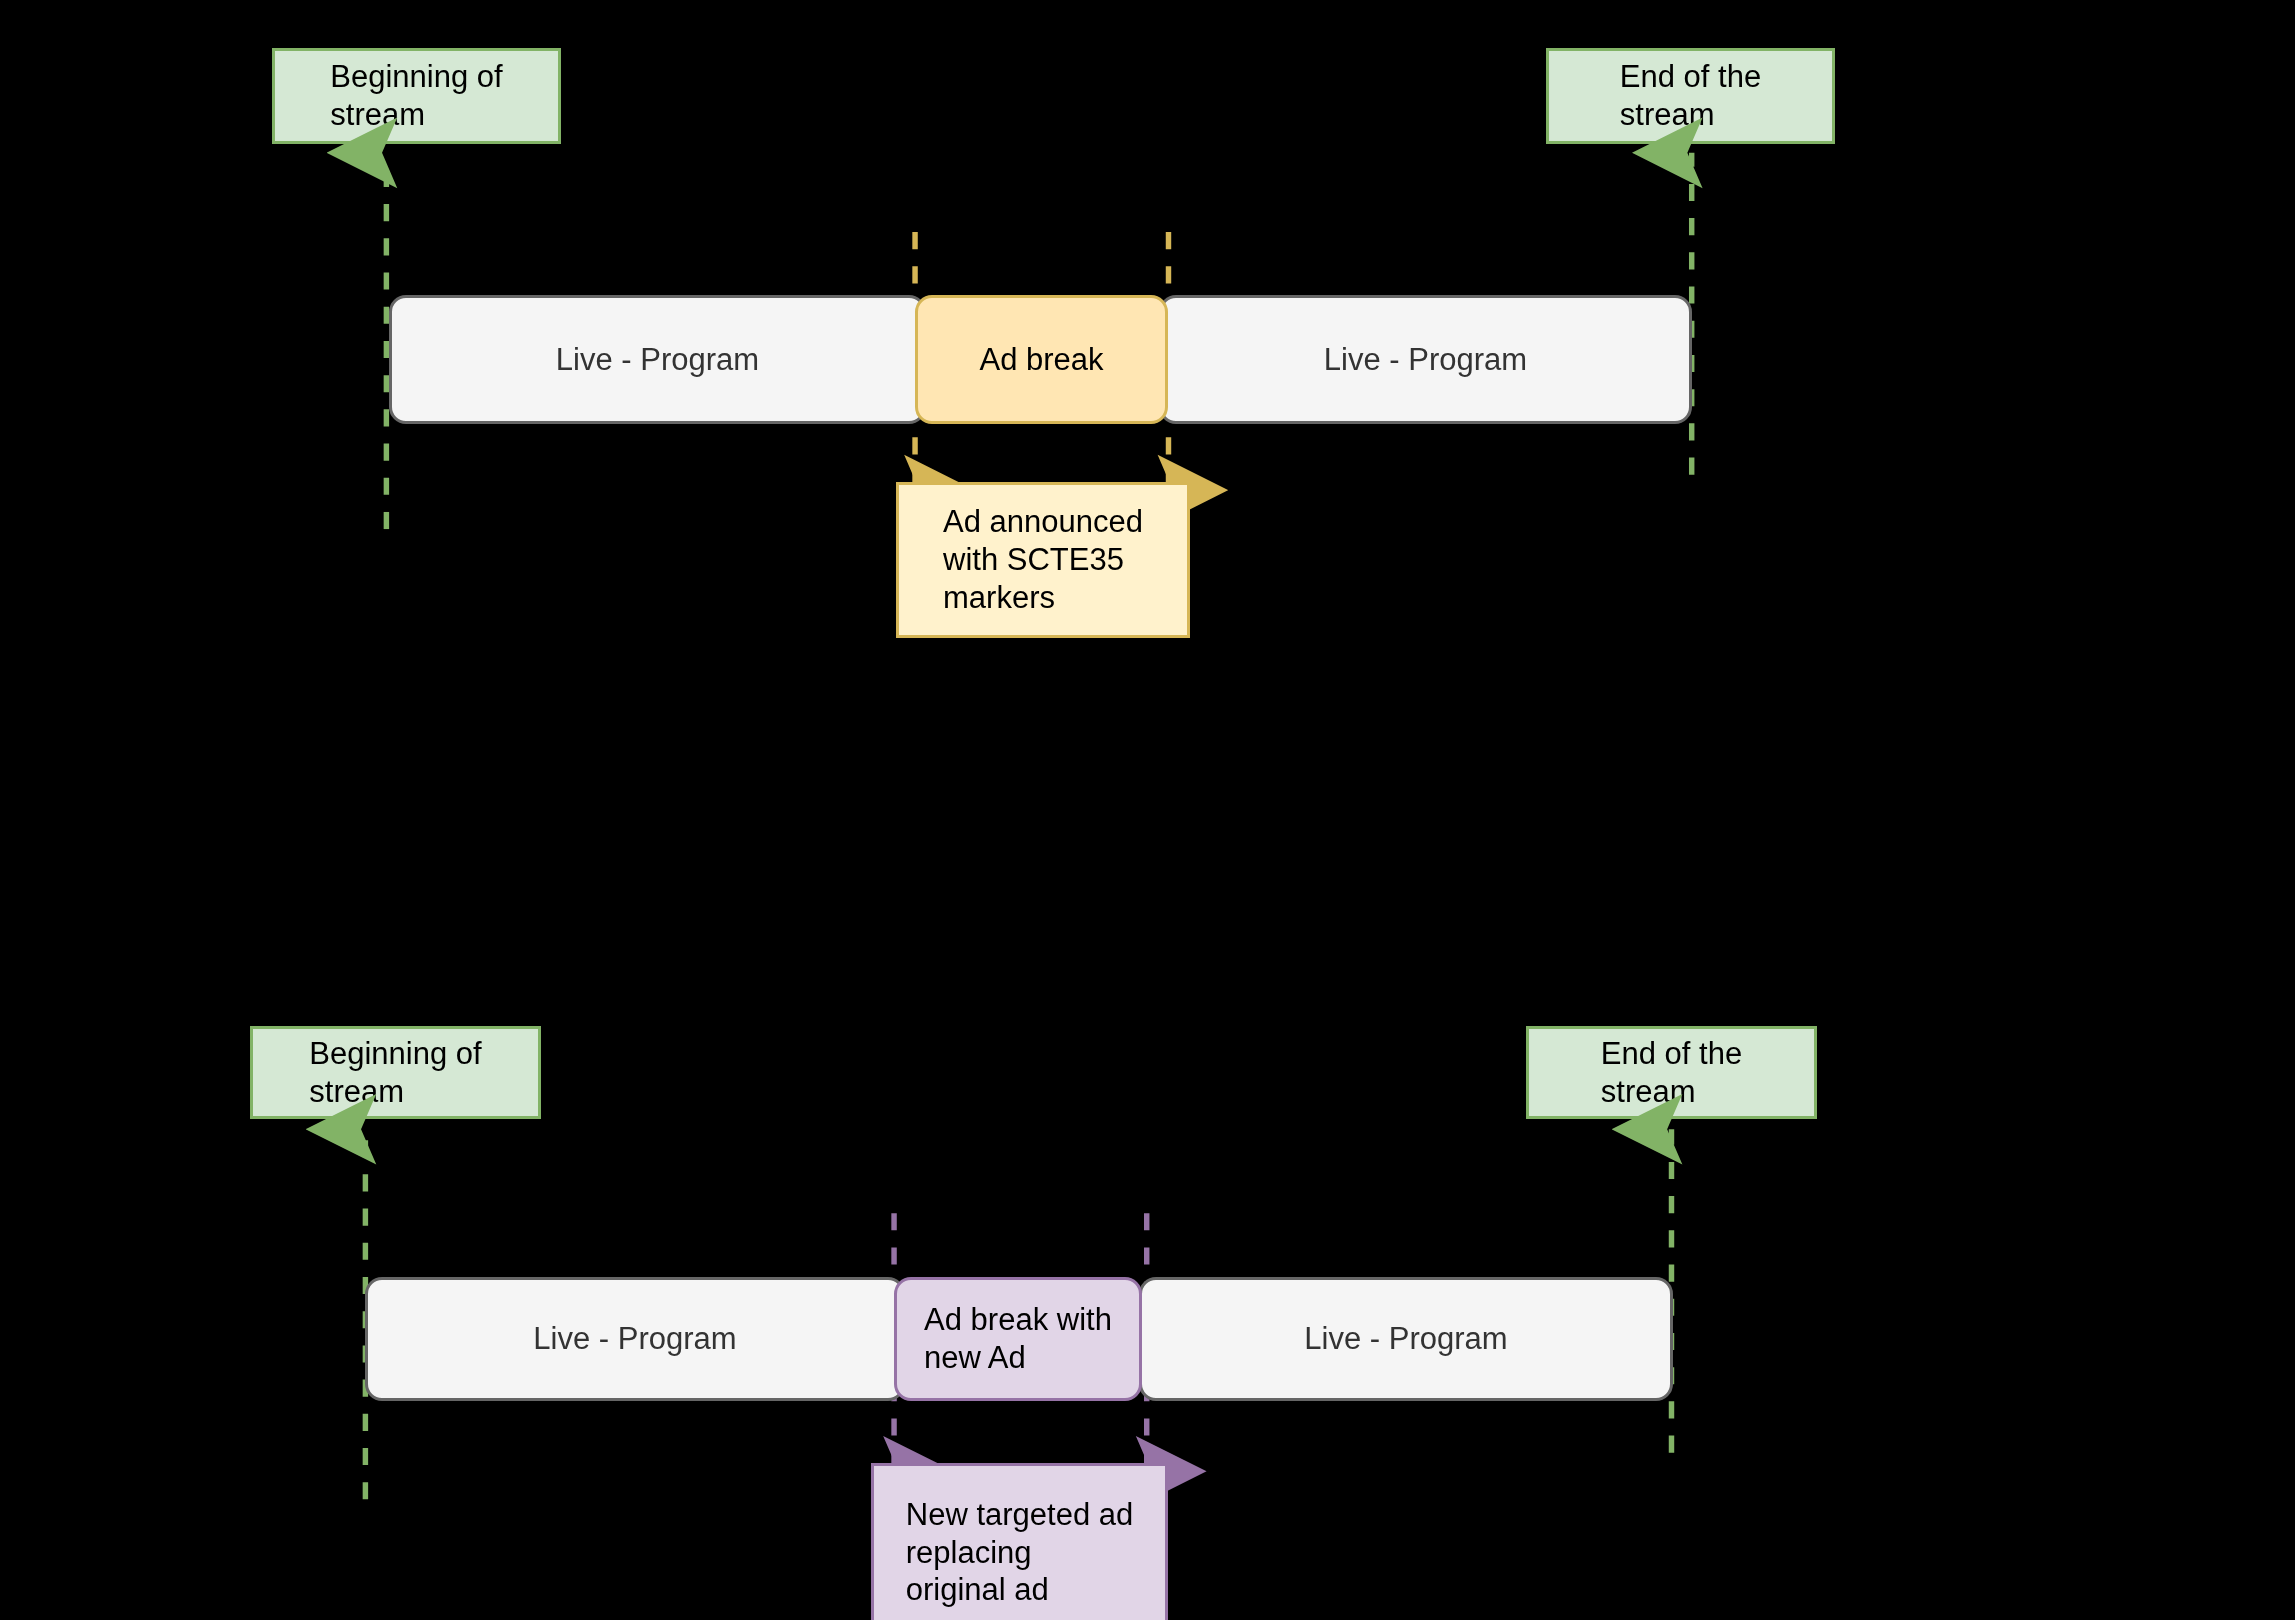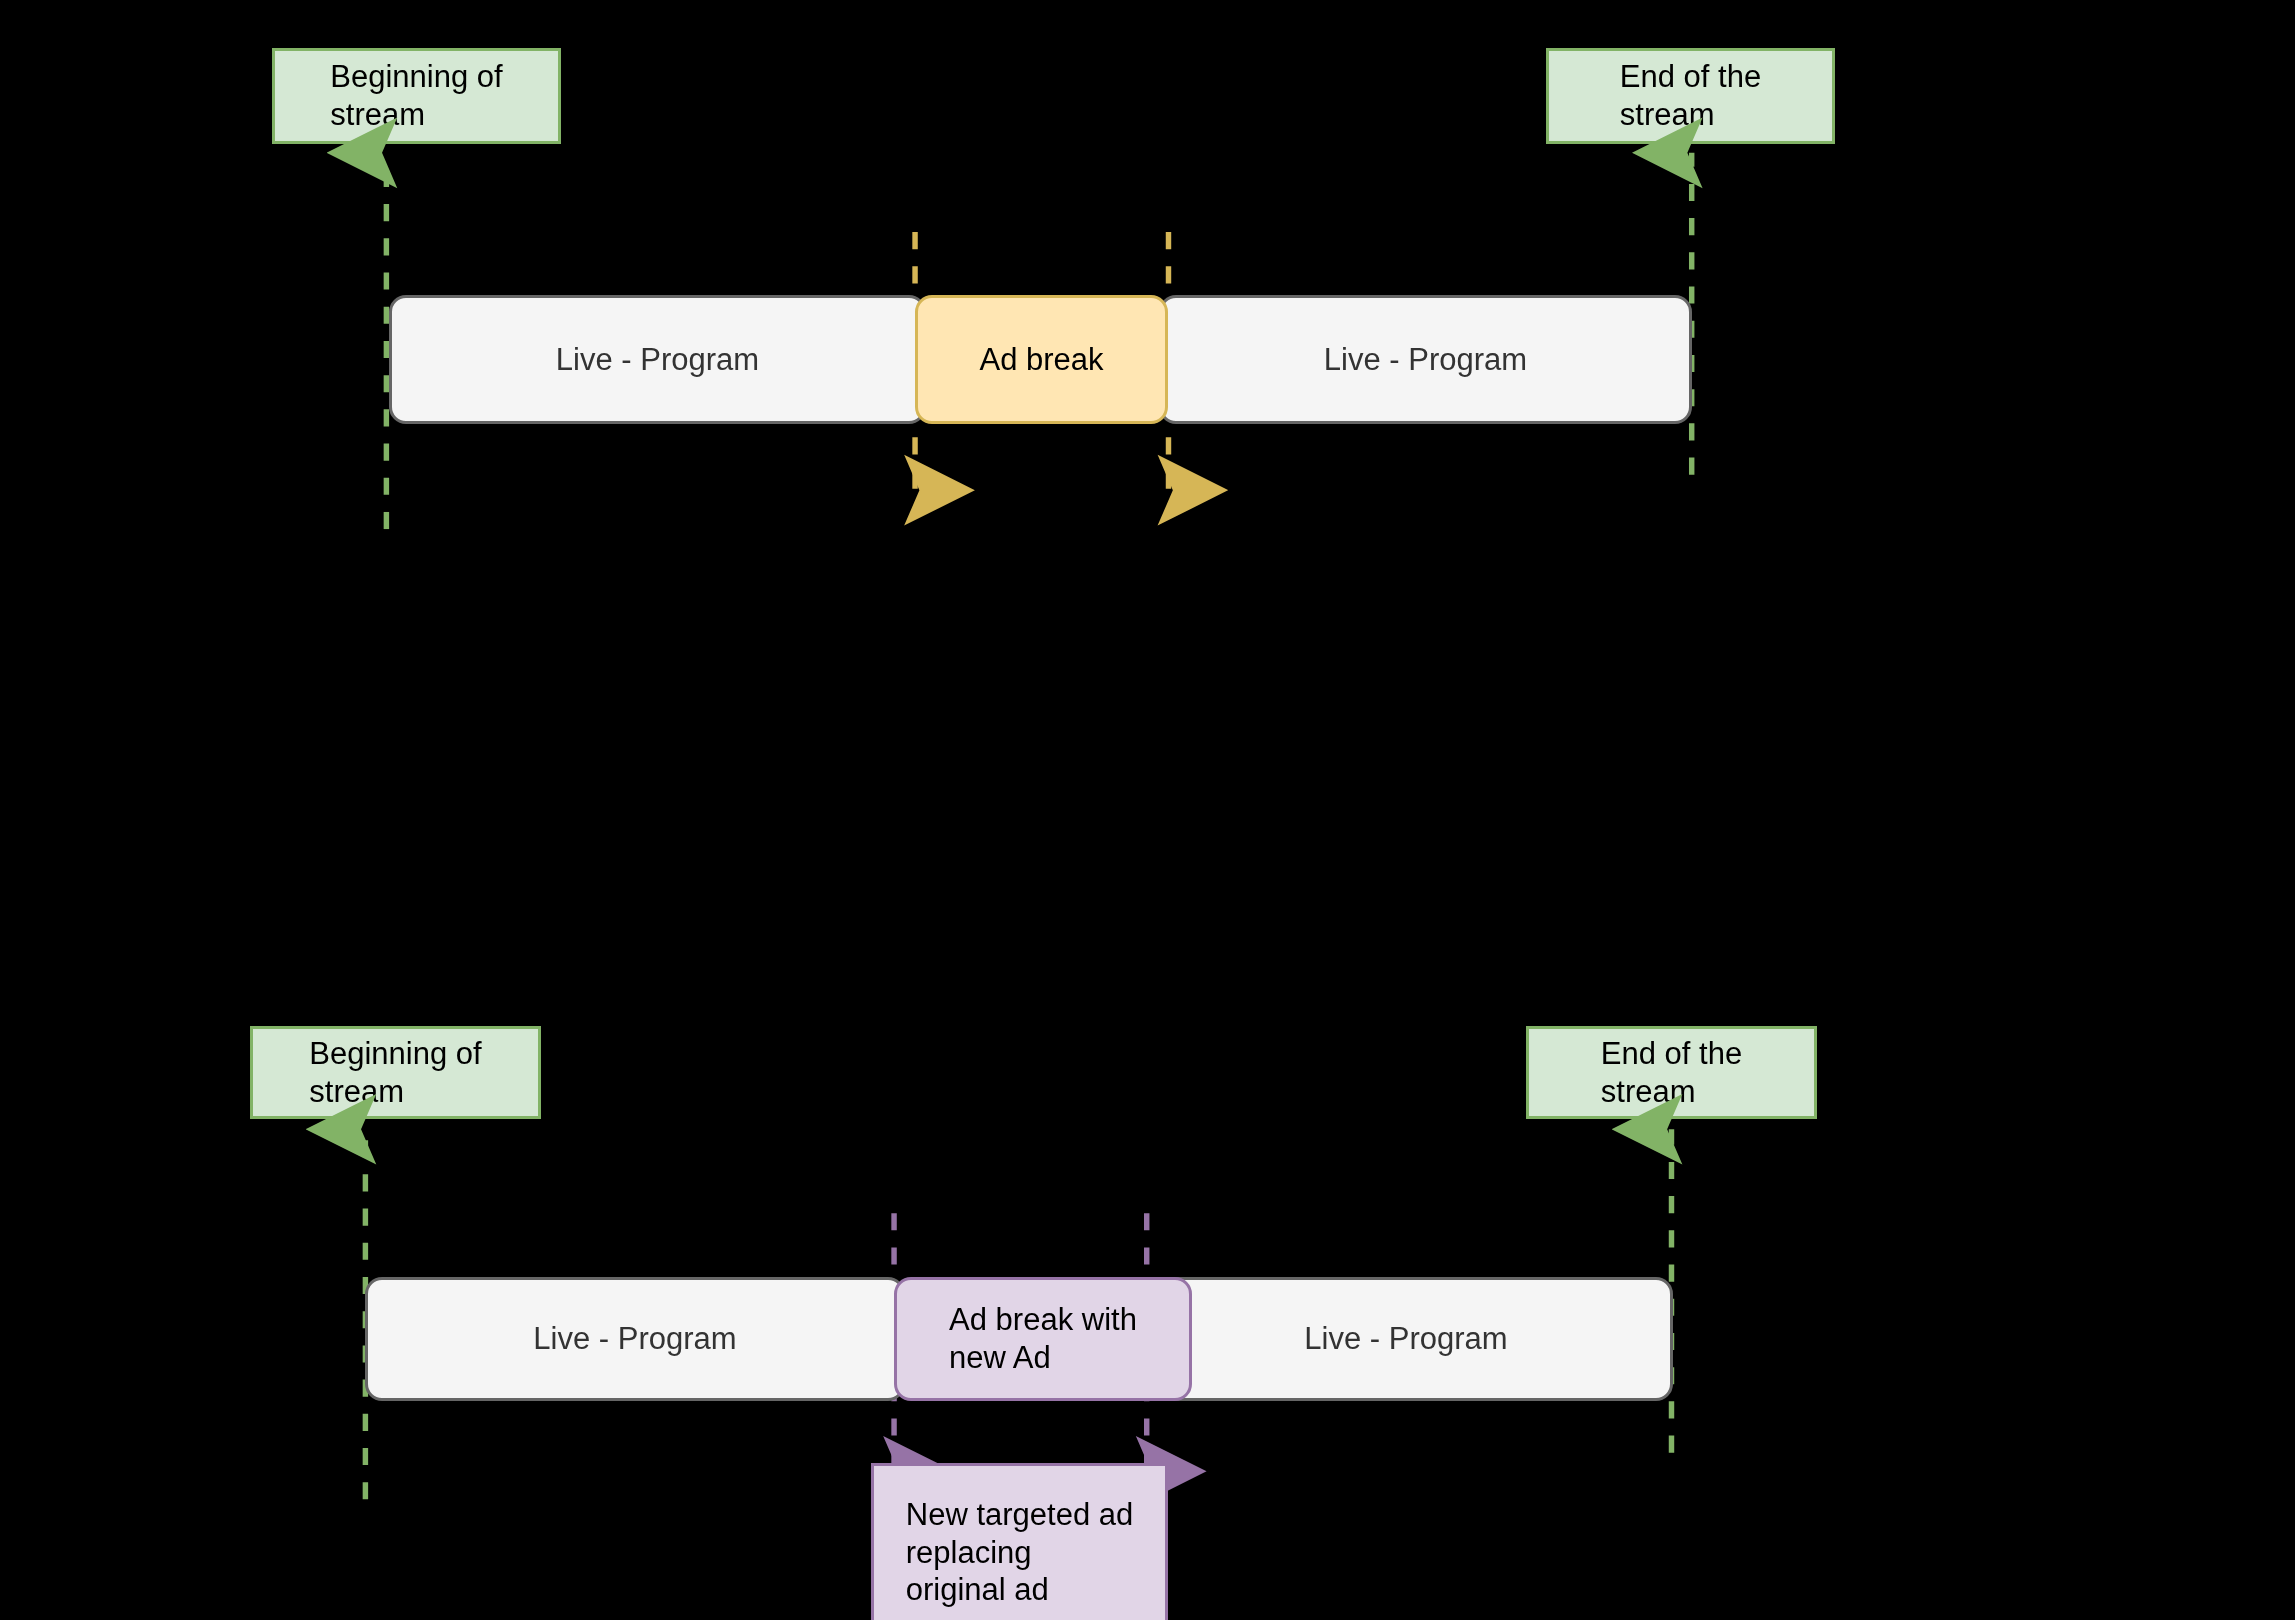--- a/index.html
+++ b/index.html
@@ -137,30 +137,33 @@
 
   <div class="node endpoint" style="left:1546px; top:48px; width:289px; height:96px;">End of the
 stream</div>
 
   <div class="node segment seg-program" style="left:389px; top:295px; width:537px; height:129px; z-index:4;">Live - Program</div>
 
   <div class="node segment seg-adbreak-yellow" style="left:915px; top:295px; width:253px; height:129px;">Ad break</div>
 
   <div class="node segment seg-program" style="left:1159px; top:295px; width:533px; height:129px; z-index:4;">Live - Program</div>
 
+  <div class="node callout callout-yellow" style="left:896px; top:482px; width:294px; height:156px;">Ad announced
+with SCTE35
+markers</div>
 
   <div class="node endpoint" style="left:250px; top:1026px; width:291px; height:93px;">Beginning of
 stream</div>
 
   <div class="node endpoint" style="left:1526px; top:1026px; width:291px; height:93px;">End of the
 stream</div>
 
   <div class="node segment seg-program" style="left:365px; top:1277px; width:540px; height:124px; z-index:4;">Live - Program</div>
 
-  <div class="node segment seg-adbreak-purple" style="left:894px; top:1277px; width:298px; height:124px;">Ad break with
+  <div class="node segment seg-adbreak-purple" style="left:894px; top:1277px; width:248px; height:124px;">Ad break with
 new Ad</div>
 
   <div class="node segment seg-program" style="left:1139px; top:1277px; width:534px; height:124px; z-index:4;">Live - Program</div>
 
   <div class="node callout callout-purple" style="left:871px; top:1463px; width:297px; height:179px;">New targeted ad
 replacing
 original ad</div>
 
 </div>
 

